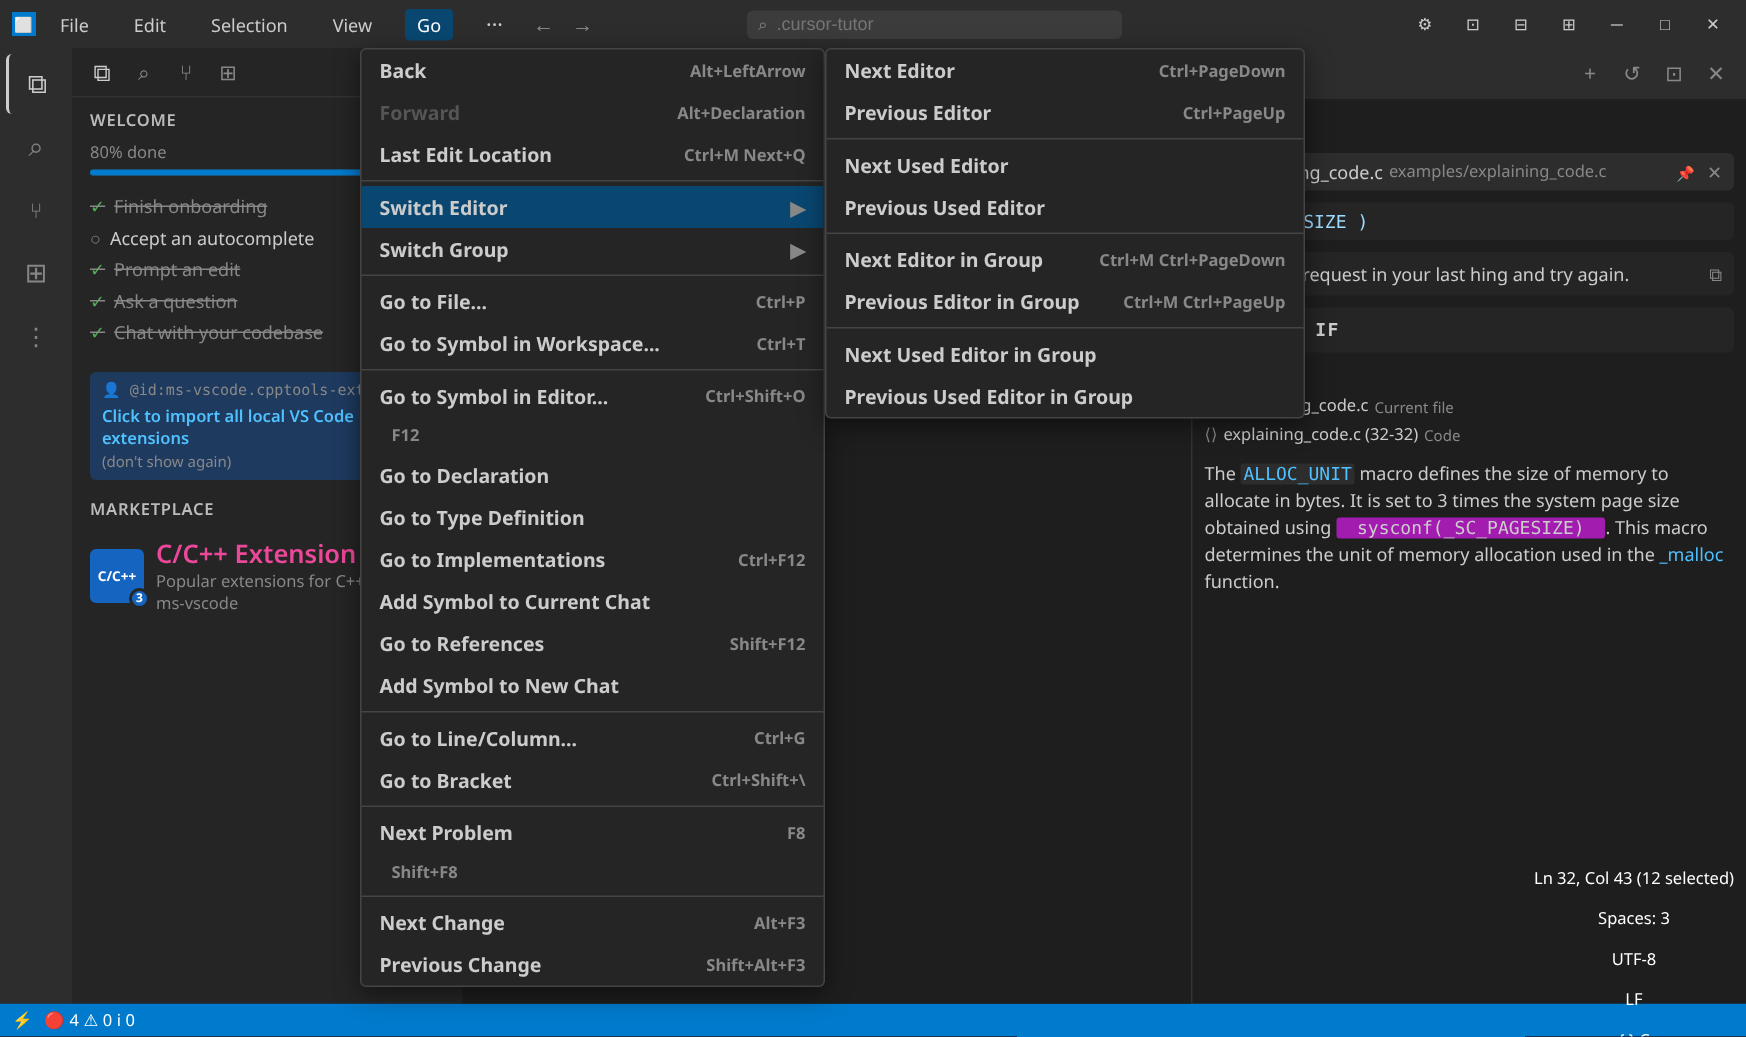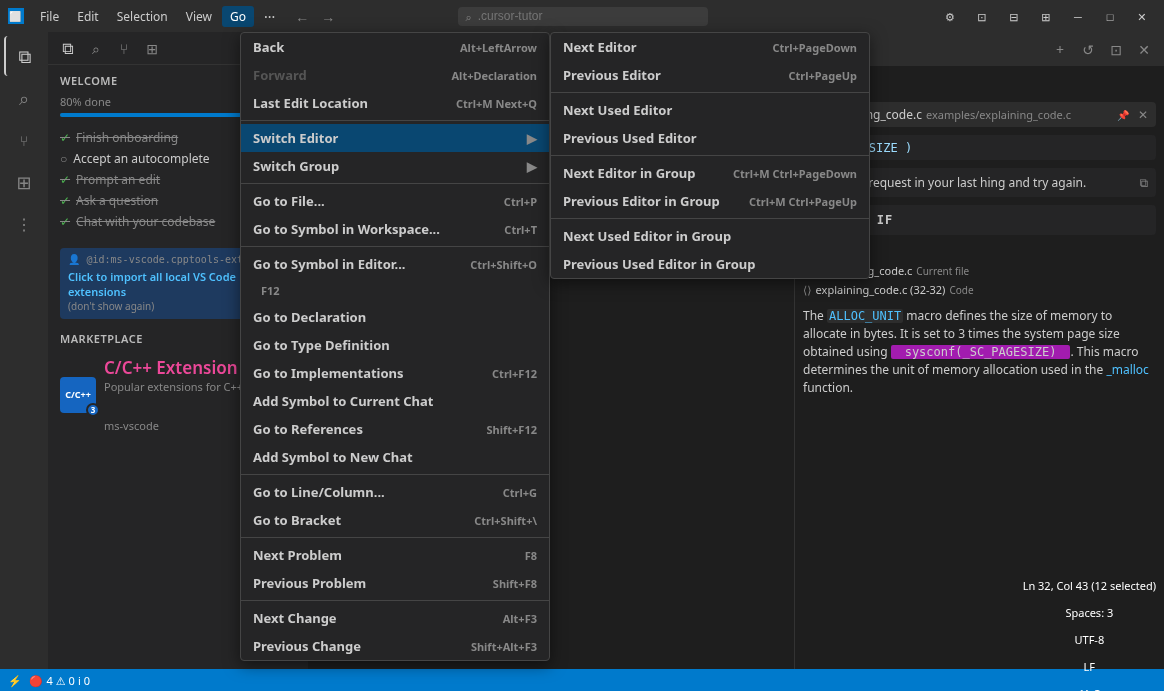--- a/index.html
+++ b/index.html
@@ -26,21 +26,21 @@
       z-index: 100;
     }
     #title-bar .app-icon {
       width: 16px; height: 16px;
       background: #007acc;
       display: flex; align-items: center; justify-content: center;
       font-size: 10px; color: white; font-weight: bold;
       flex-shrink: 0;
     }
     #title-bar .menu-bar {
-      display: flex; align-items: center; gap: 2px;
+      display: flex; align-items: center; gap: 14px;
     }
     .menu-item {
       padding: 2px 8px;
       border-radius: 3px;
       cursor: pointer;
       color: #cccccc;
       font-size: 12px;
     }
     .menu-item.active { background: #094771; color: white; }
     #title-bar .title-search {
@@ -166,21 +166,21 @@
     }
     .ext-badge .num-badge {
       position: absolute; bottom: -4px; right: -4px;
       background: #1565c0; border: 2px solid #252526;
       border-radius: 50%; width: 14px; height: 14px;
       display: flex; align-items: center; justify-content: center;
       font-size: 8px; color: white;
     }
     .ext-info .ext-name { font-size: 17px; font-weight: 600; color: #ec4899; text-align: center; }
     .ext-info .ext-desc { font-size: 11px; color: #888; }
-    .ext-info .ext-author { font-size: 11px; color: #888; margin-top: 24px; }
+    .ext-info .ext-author { font-size: 11px; color: #888; }
 
     
     #editor-area {
       flex: 1;
       display: flex;
       flex-direction: column;
       background: #1e1e1e;
       position: relative;
     }
 
@@ -705,21 +705,20 @@
     <div class="go-menu-item">
       <span class="label">Go to Bracket</span>
       <span class="shortcut">Ctrl+Shift+\</span>
     </div>
     <div class="menu-separator"></div>
     <div class="go-menu-item">
       <span class="label">Next Problem</span>
       <span class="shortcut">F8</span>
     </div>
     <div class="go-menu-item">
-      <span class="label">Previous Problem</span>
       <span class="shortcut">Shift+F8</span>
     </div>
     <div class="menu-separator"></div>
     <div class="go-menu-item">
       <span class="label">Next Change</span>
       <span class="shortcut">Alt+F3</span>
     </div>
     <div class="go-menu-item">
       <span class="label">Previous Change</span>
       <span class="shortcut">Shift+Alt+F3</span>

